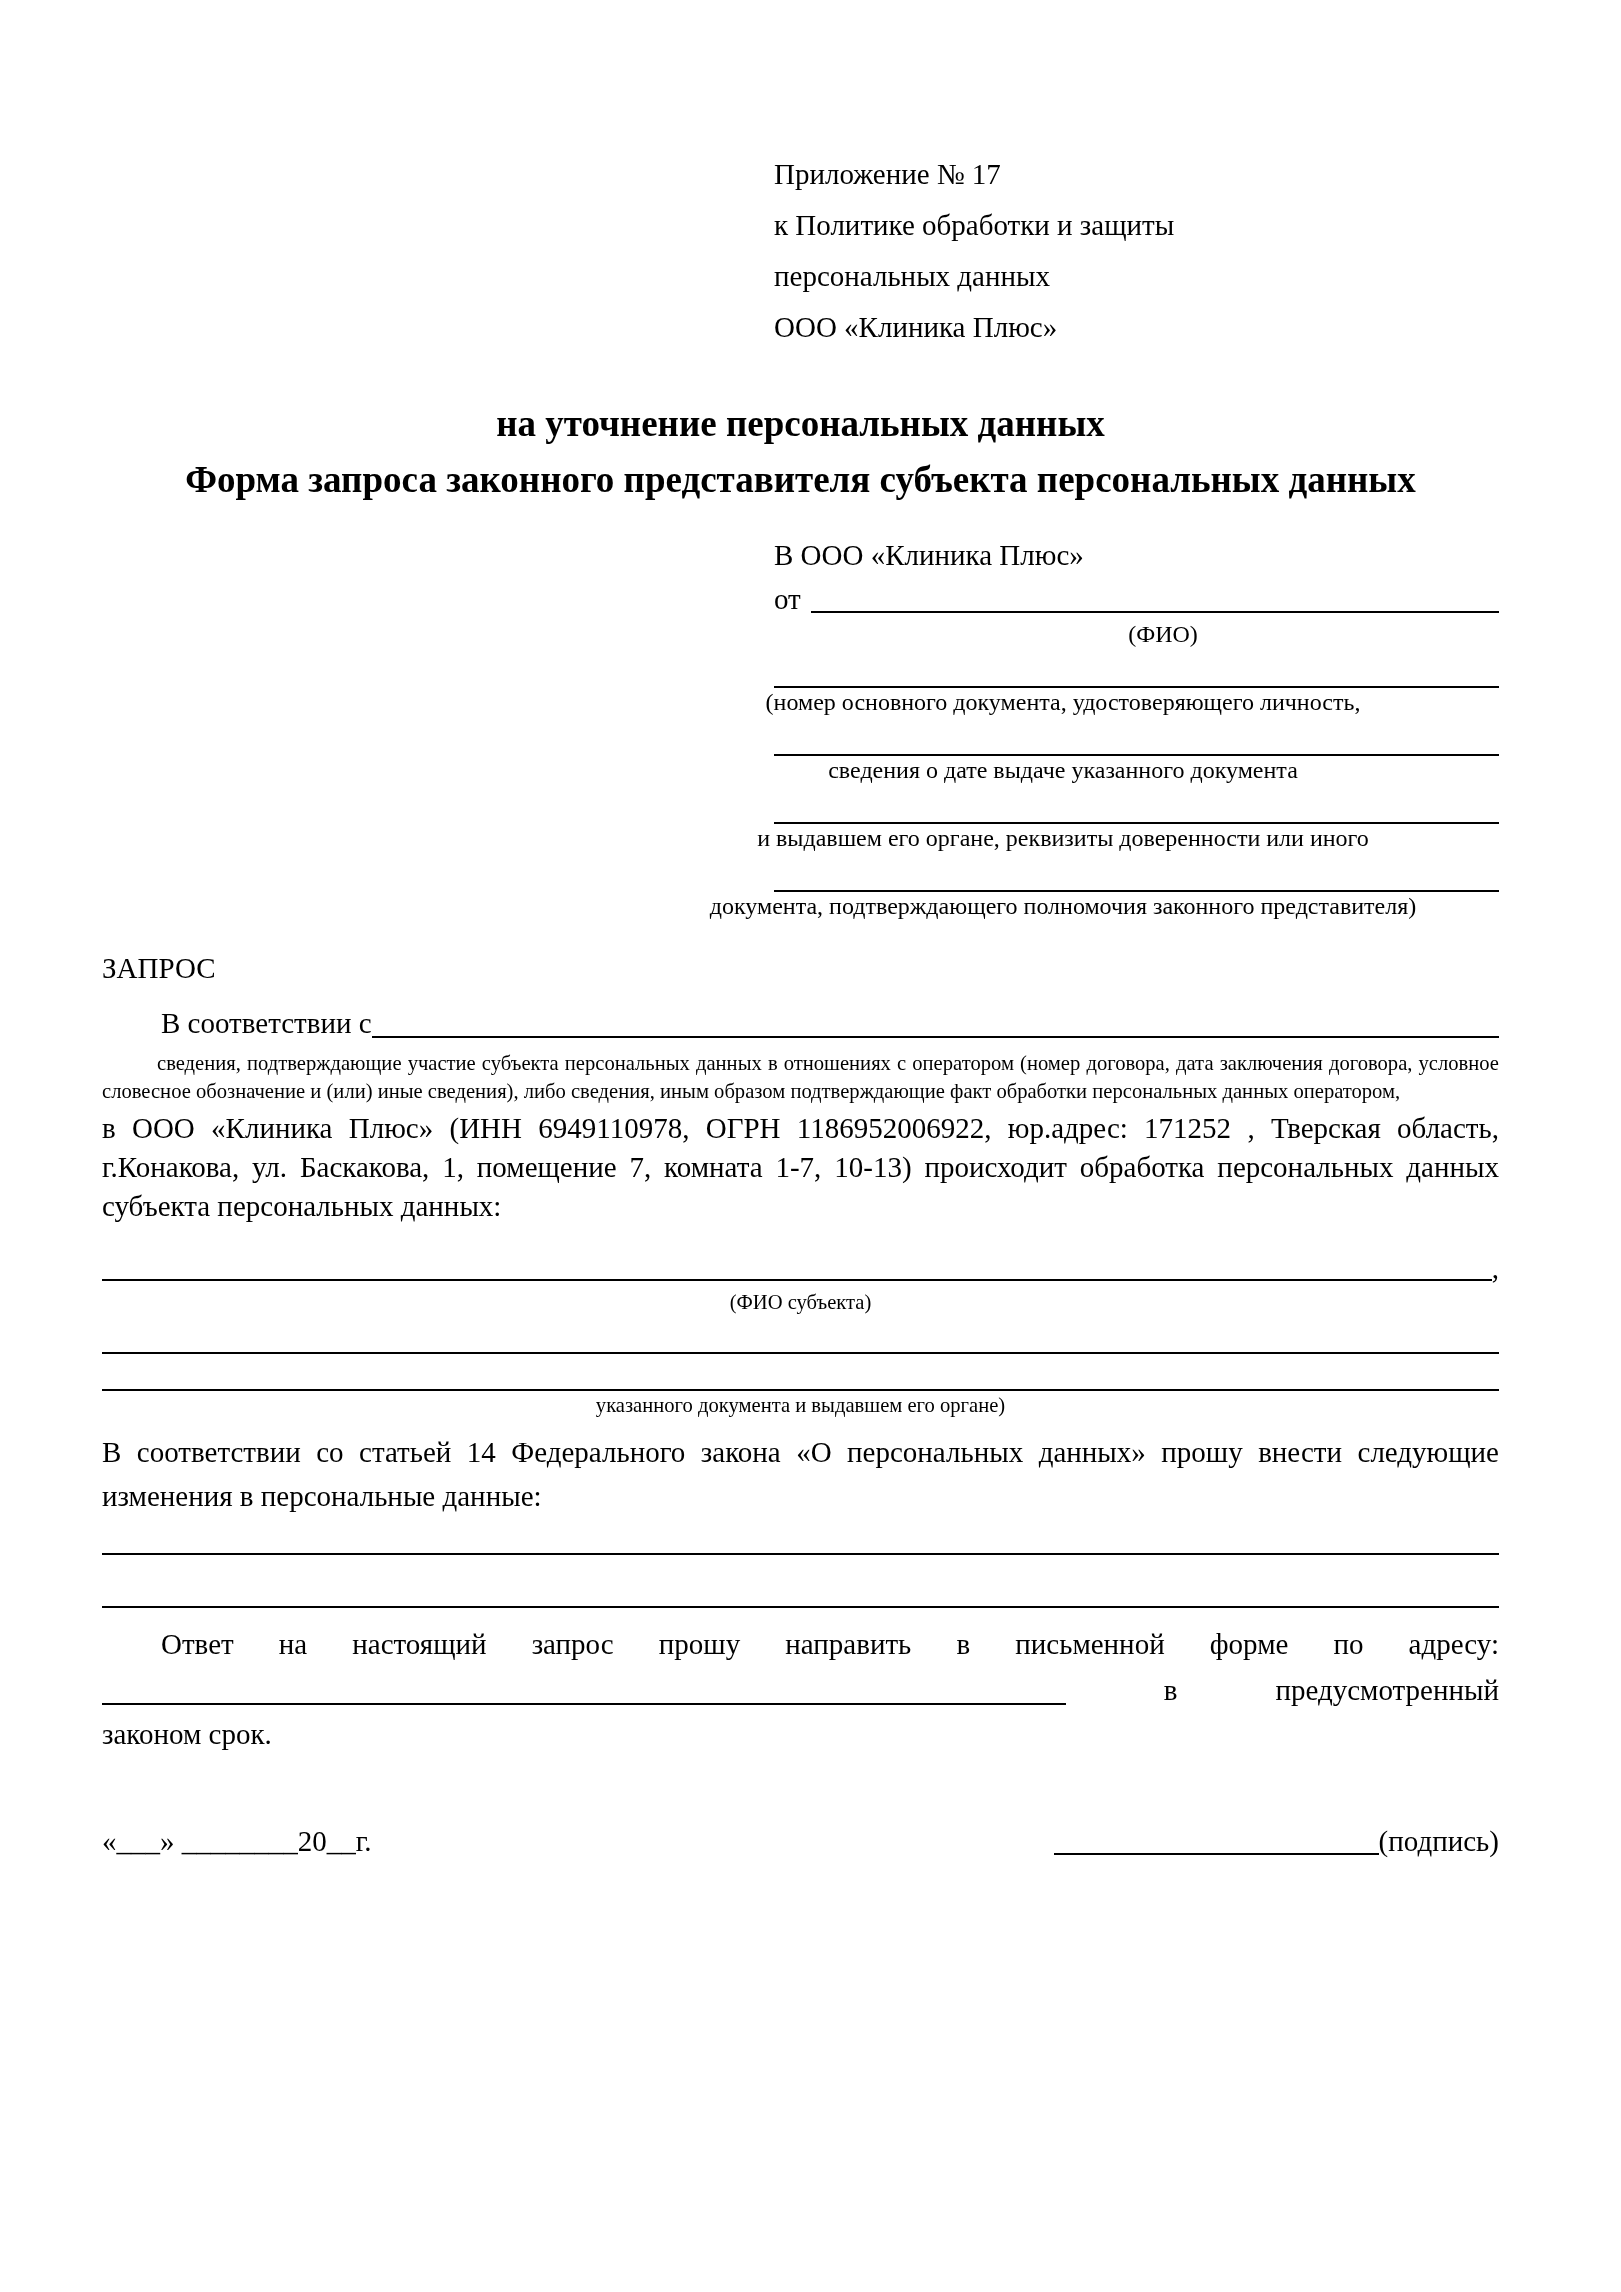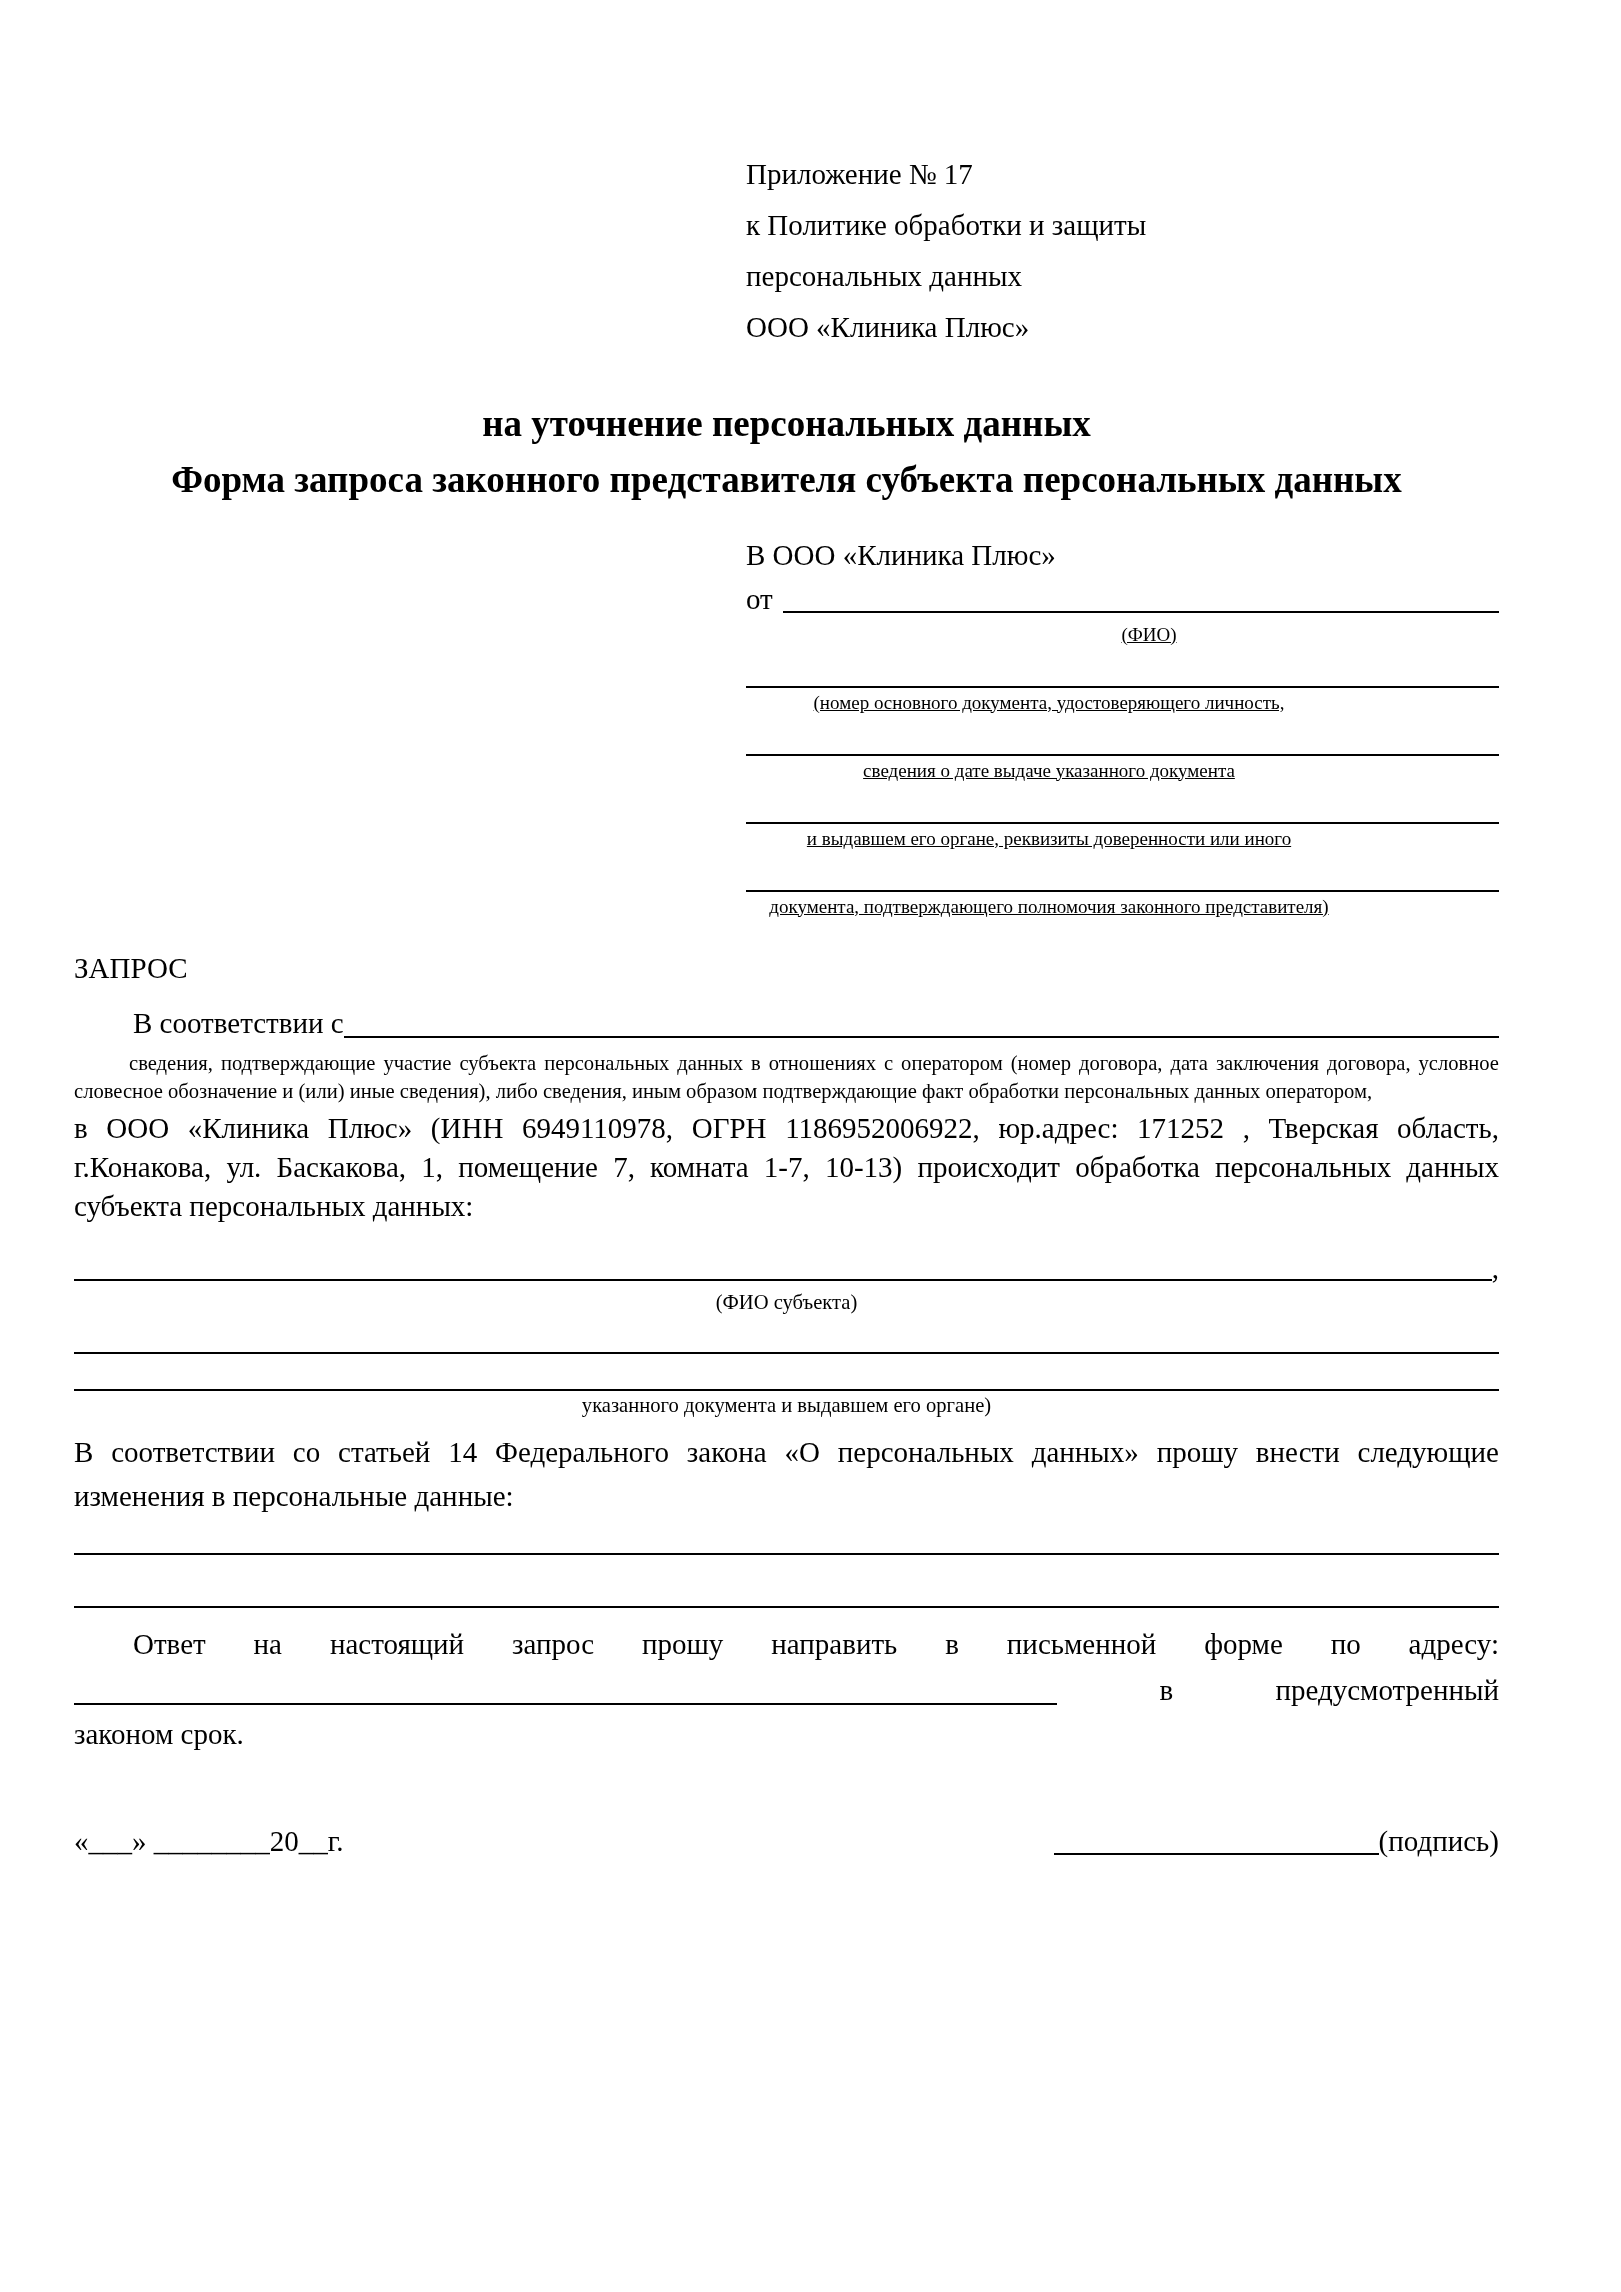--- a/index.html
+++ b/index.html
@@ -2,36 +2,36 @@
 <html><head>
 <meta charset="utf-8">
 <style>
   html, body { margin: 0; padding: 0; background: #9a9a9a; }
   .page {
     width: 1621px;
     height: 2293px;
     margin: 0 auto;
     background: #ffffff;
     box-sizing: border-box;
-    padding: 149px 122px 0 74px;
+    padding: 149px 122px 0 102px;
     font-family: "Liberation Serif", "DejaVu Serif", serif;
     font-size: 29px;
     color: #000000;
     position: relative;
   }
   .header-block { margin-left: 672px; line-height: 51px; }
   .doc-title { margin-top: 43px; text-align: center; font-weight: bold; font-size: 37px; line-height: 56px; }
 
   .addressee { margin-left: 672px; margin-top: 25.5px; }
   .addr-org { line-height: 43px; white-space: nowrap; }
   .flex-row { display: flex; align-items: flex-end; }
   .from-row { line-height: 41px; margin-top: 2px; }
   .line-fill { flex: 1 1 auto; border-bottom: 2.9px solid #000; margin-bottom: 6.9px; }
   .from-row .line-fill { margin-left: 9.8px; }
-  .caption { font-size: 19px; line-height: 29px; text-align: center; text-decoration: underline; }
+  .caption { font-size: 24px; line-height: 29px; text-align: center; }
   .caption-fio { padding-left: 53px; }
   .caption-wide { margin-left: -147px; width: calc(100% + 147px); }
   .blank-row { height: 37px; border-bottom: 2.9px solid #000; }
 
   .heading-zapros { text-align: left; margin-top: 25.5px; line-height: 45px; }
   .intro-row { line-height: 43px; margin-top: 11px; }
   .intro-prefix { margin-left: 59px; white-space: nowrap; }
 
   .footnote { font-size: 20.6px; line-height: 28px; text-align: justify; text-indent: 55px; margin-top: 3.9px; }
   .operator-par { text-align: justify; line-height: 39px; margin-top: 3.9px; }

